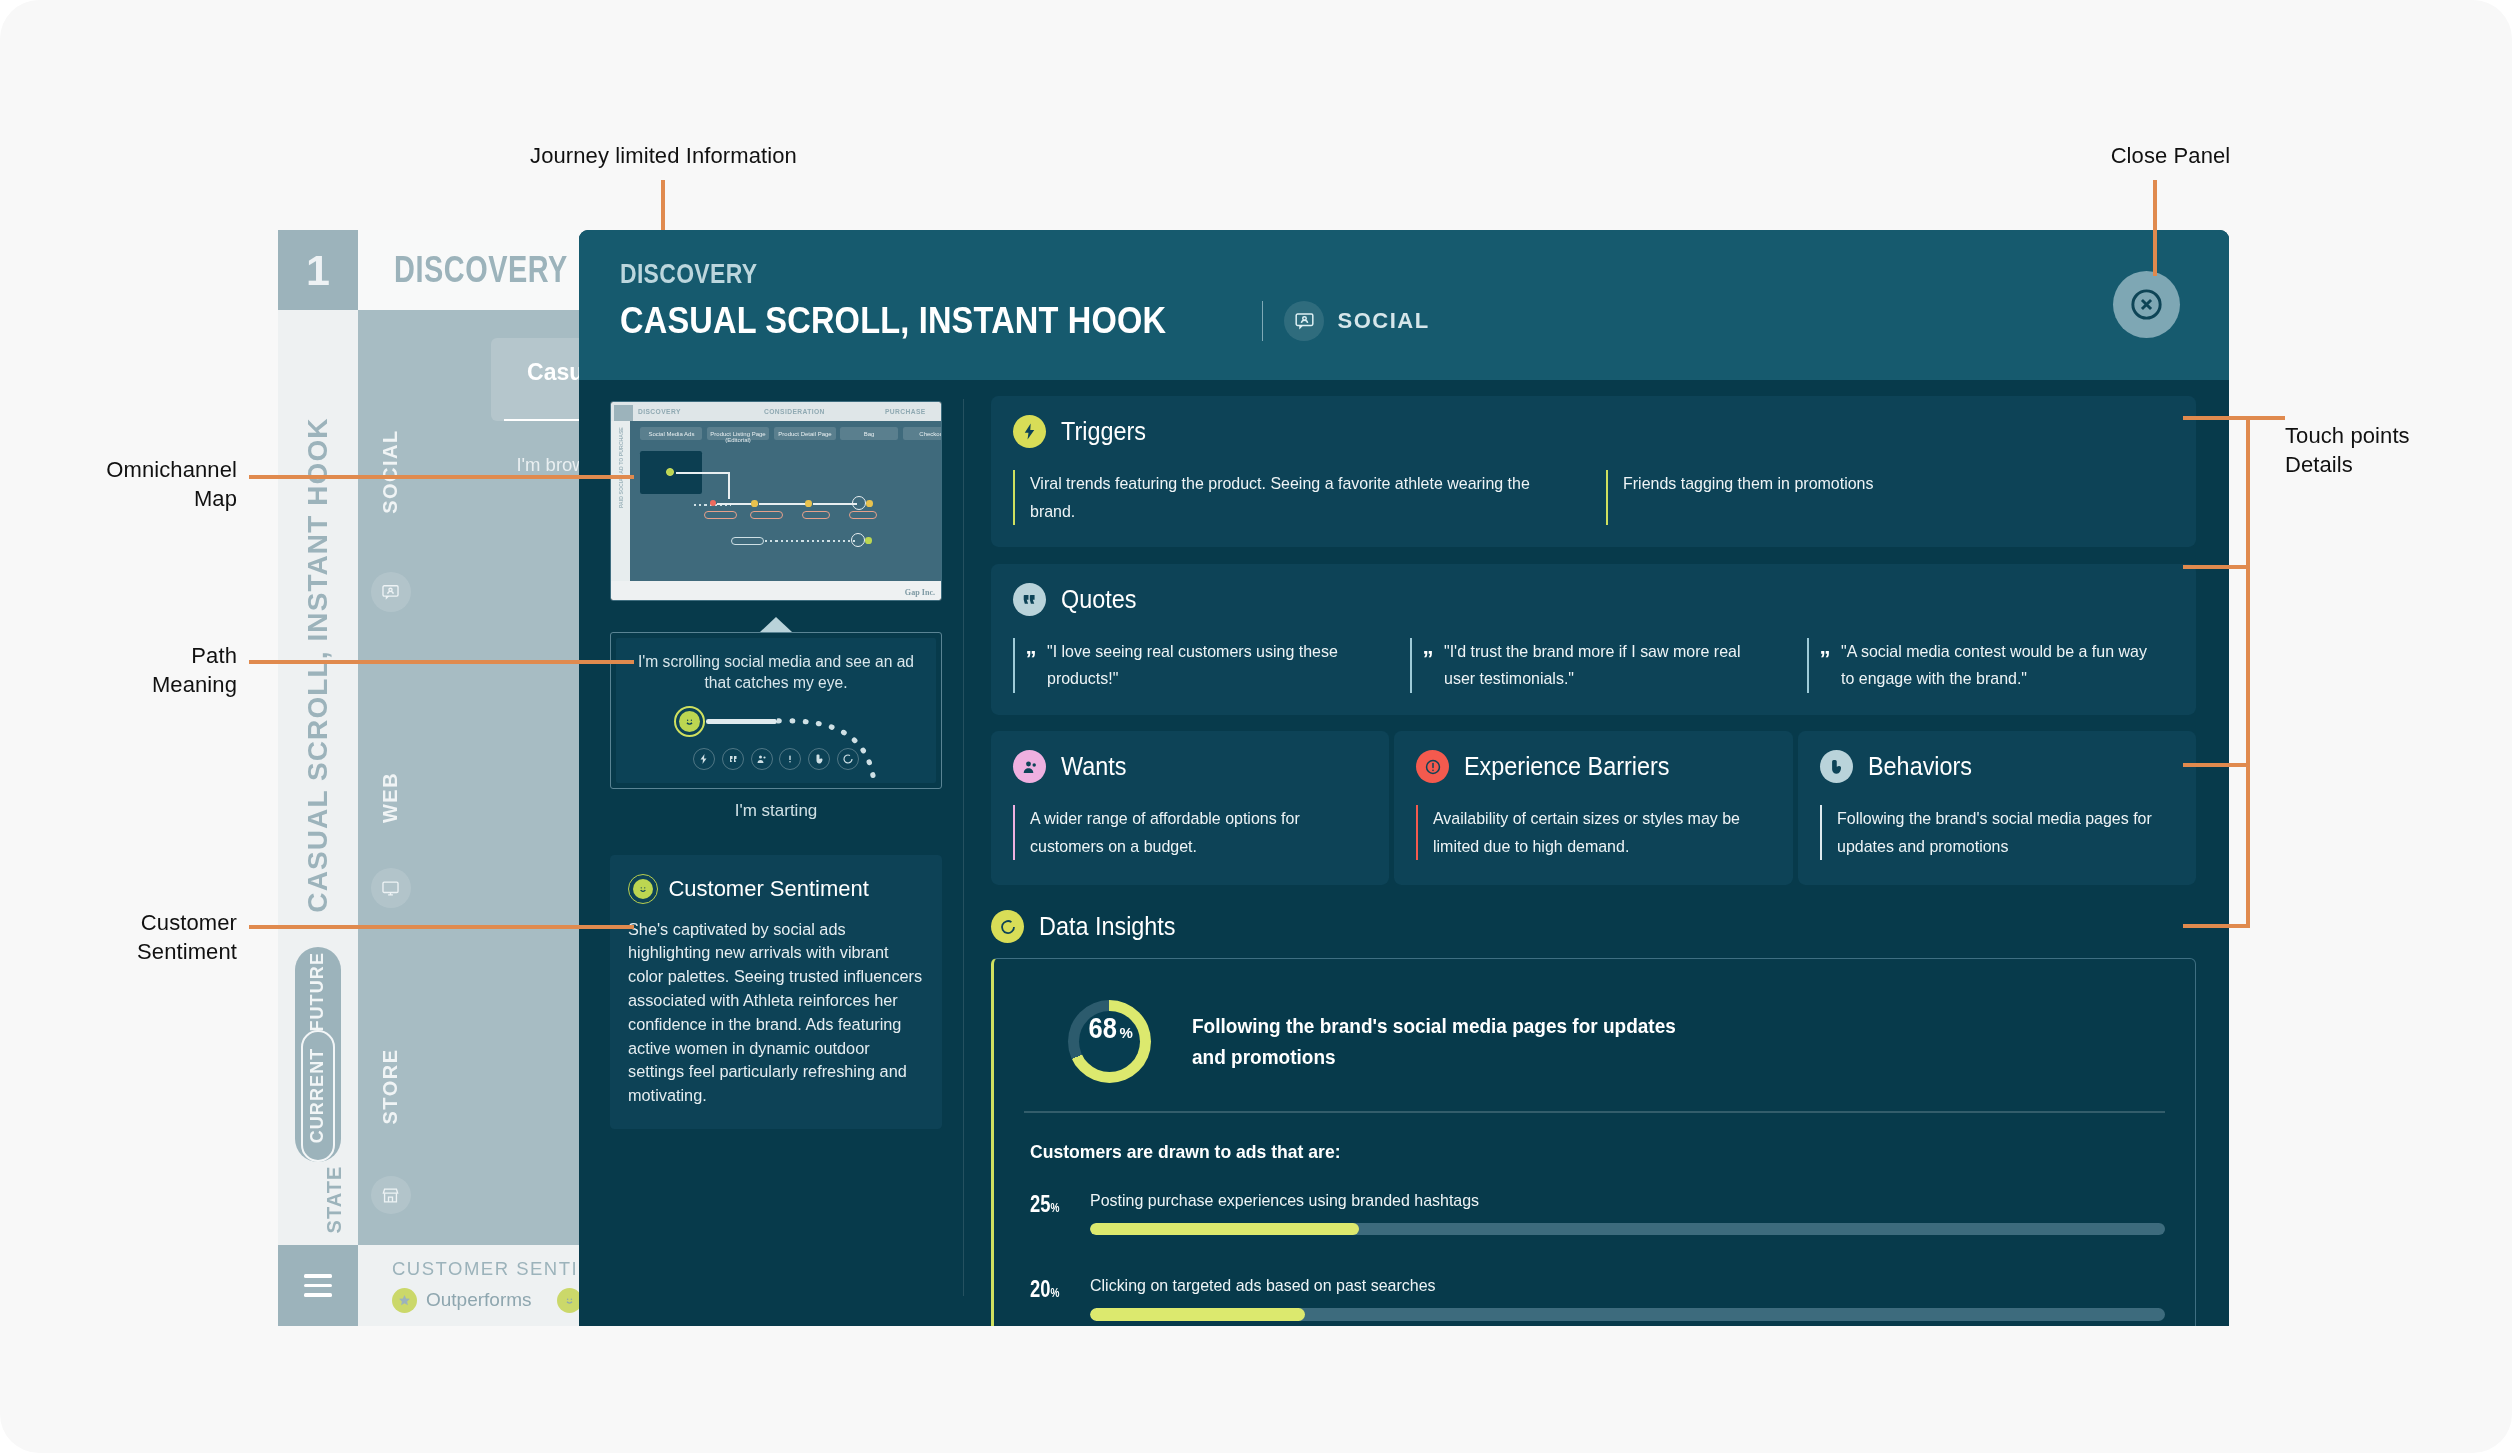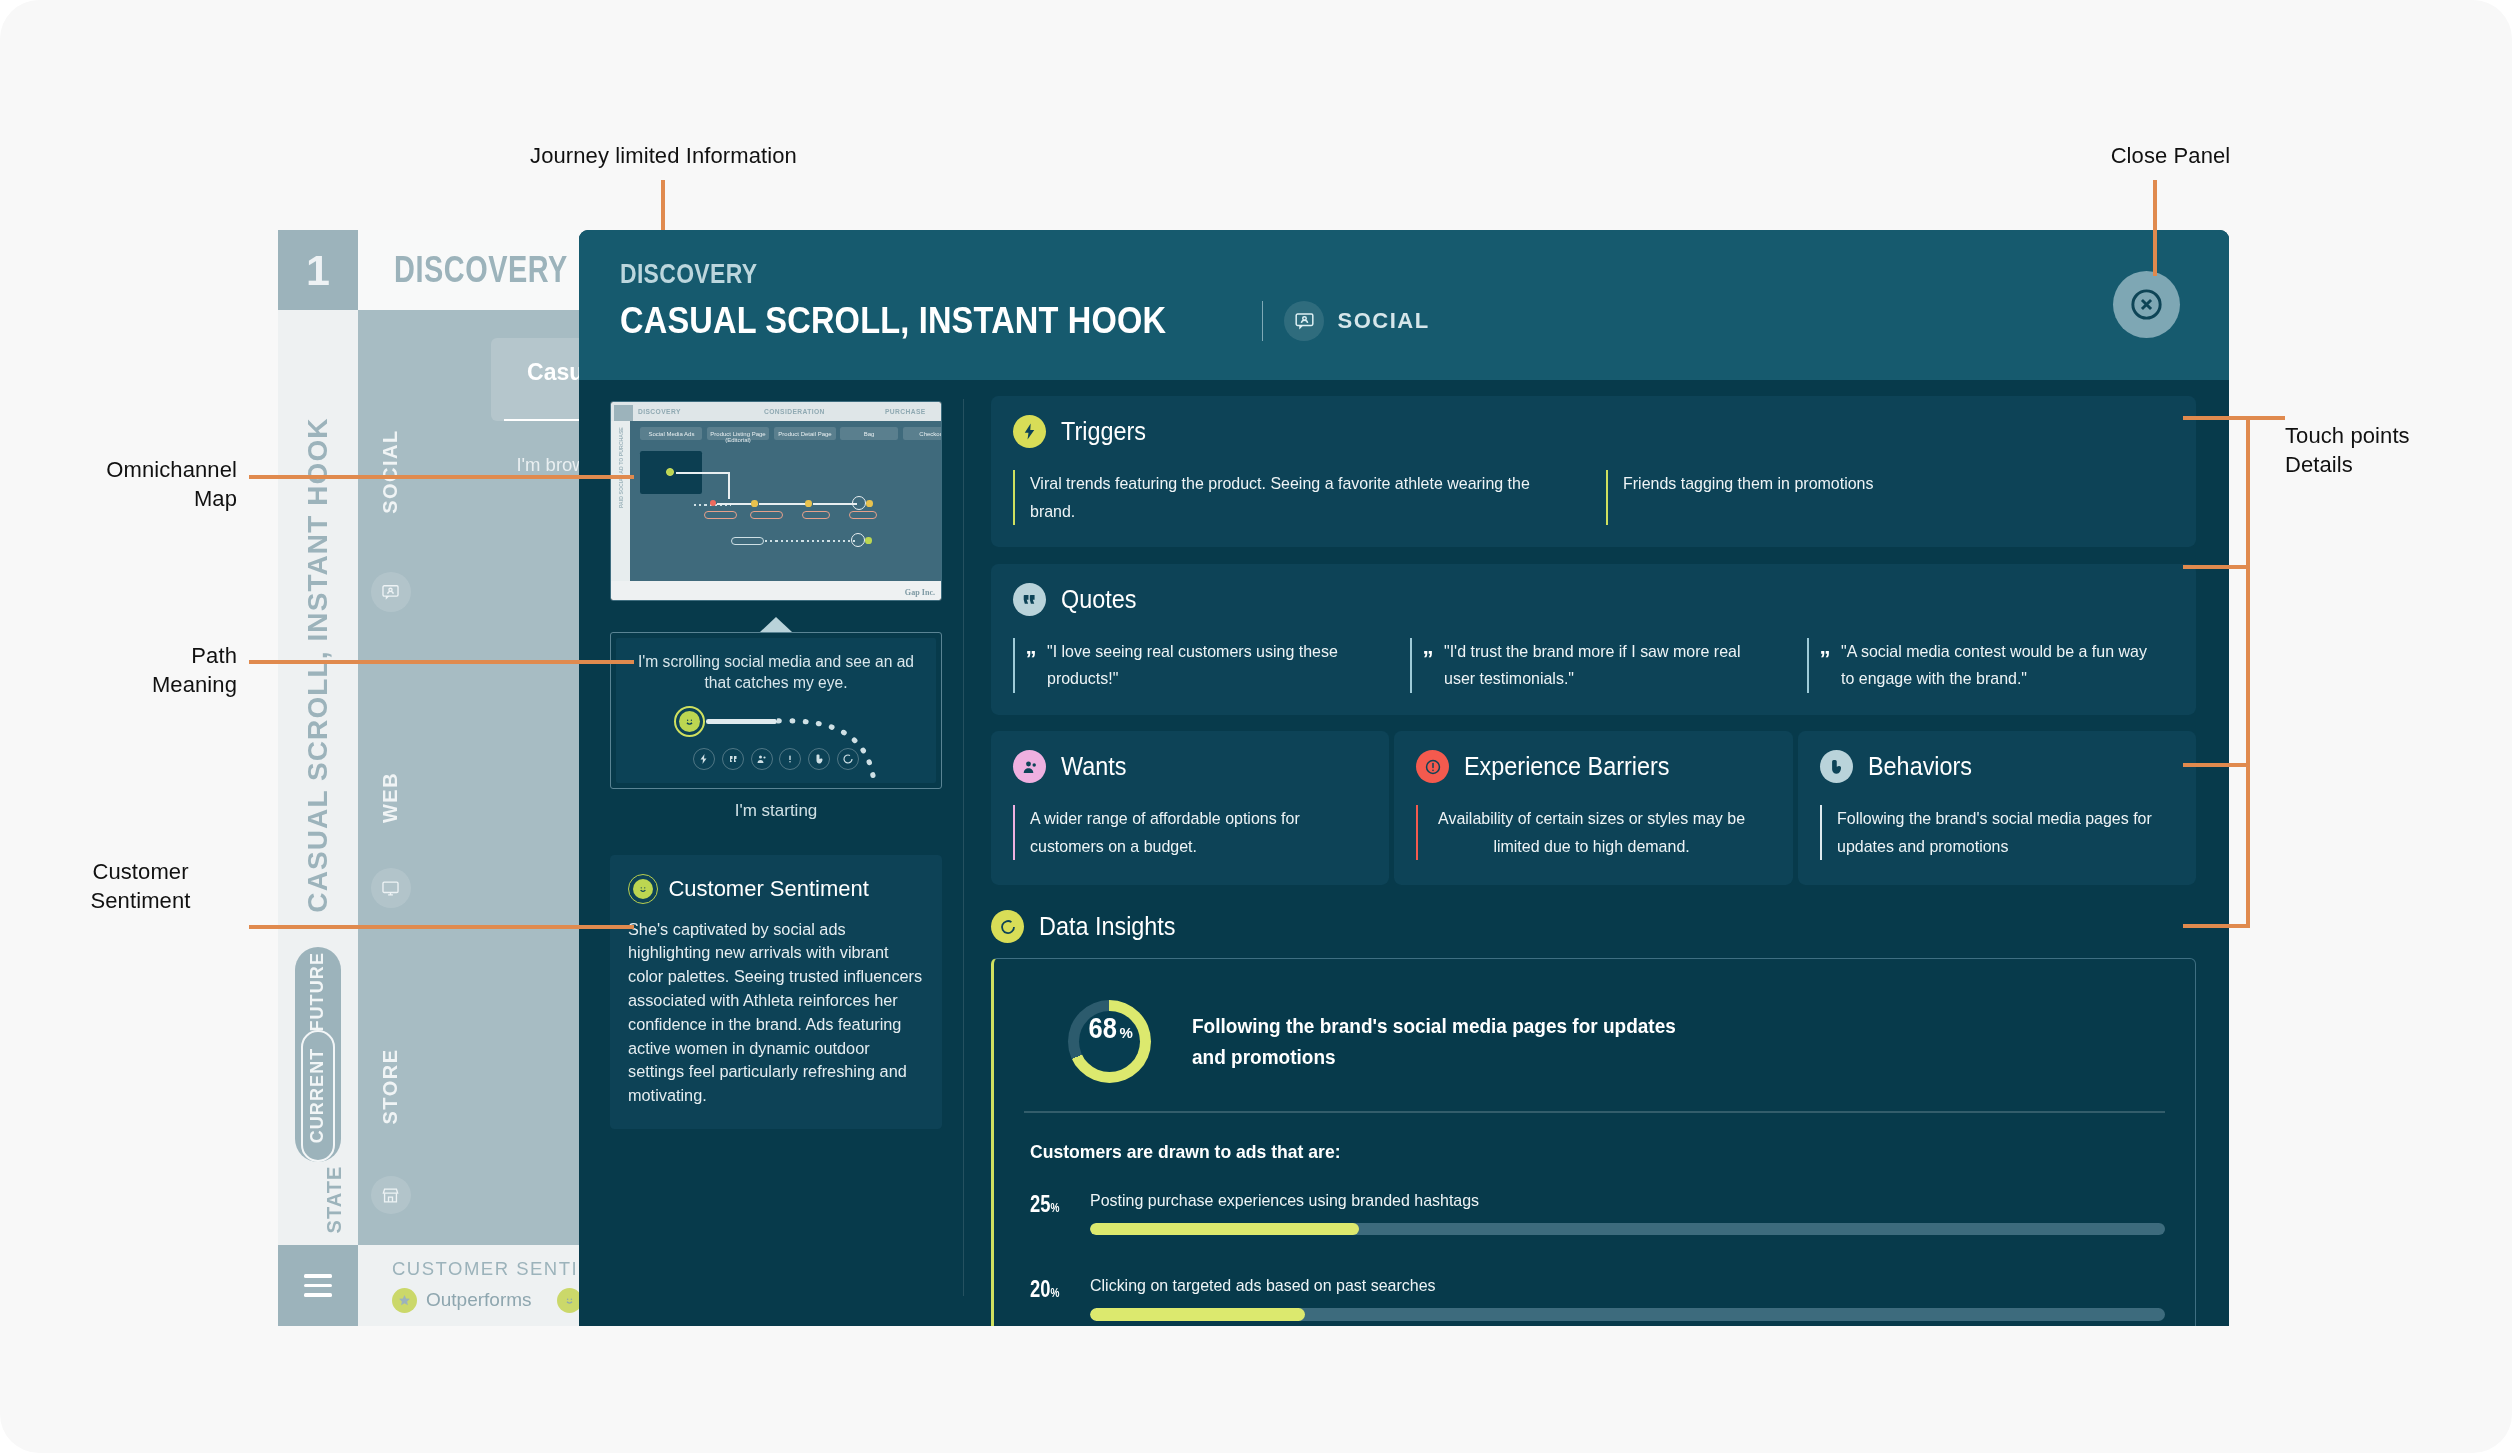--- a/index.html
+++ b/index.html
@@ -659,21 +659,21 @@
               <div class="sec-ic" style="background:#f45a4e;">
                 <svg width="18" height="18" viewBox="0 0 24 24" fill="none" stroke="#0d4357" stroke-width="2">
                     <circle cx="12" cy="12" r="8.6"></circle>
                     <path d="M12 7.4v5.4" stroke-linecap="round"></path>
                     <circle cx="12" cy="16.4" r="1.1" fill="#0d4357" stroke="none"></circle>
                   </svg>
               </div>
               <div class="sec-name">Experience Barriers</div>
             </div>
             <div class="items">
-              <div class="item" style="border-left-color:#f45a4e;text-align:center;">
+              <div class="item" style="border-left-color:#f45a4e;">
                 <div class="item-txt">Availability of certain sizes or styles may be limited due to high demand.</div>
               </div>
             </div>
           </div>
           <div class="card3">
             <div class="sec-title">
               <div class="sec-ic" style="background:#b9d3da;">
                 <svg width="18" height="18" viewBox="0 0 24 24" fill="#0d4357">
                     <path d="M11 2.6a2 2 0 012 2v7.1l2.7-.9c1.5-.5 3 .6 3 2.2 0 3.3-1.9 8-5.9 8-3.5 0-6-2.6-6-6V4.6a2 2 0 012-2z"></path>
                   </svg>
@@ -748,21 +748,21 @@
   <div class="leader leader-v" style="left:2153px; top:180px; height:96px;"></div>
 
   <div class="anno anno-r" style="left:44px; top:455px; width:193px;">Omnichannel
 Map</div>
   <div class="leader leader-h" style="left:249px; top:475px; width:385px;"></div>
 
   <div class="anno anno-r" style="left:44px; top:641px; width:193px;">Path
 Meaning</div>
   <div class="leader leader-h" style="left:249px; top:660px; width:385px;"></div>
 
-  <div class="anno anno-r" style="left:44px; top:857px; width:193px;text-align:center;">Customer
+  <div class="anno anno-r" style="left:44px; top:908px; width:193px;">Customer
 Sentiment</div>
   <div class="leader leader-h" style="left:249px; top:925px; width:385px;"></div>
 
   <div class="anno anno-l" style="left:2285px; top:421px; width:222px;">Touch points
 Details</div>
   <div class="leader leader-v" style="left:2246px; top:416px; height:511px;"></div>
   <div class="leader leader-h" style="left:2183px; top:416px; width:102px;"></div>
   <div class="leader leader-h" style="left:2183px; top:565px; width:67px;"></div>
   <div class="leader leader-h" style="left:2183px; top:763px; width:67px;"></div>
   <div class="leader leader-h" style="left:2183px; top:924px; width:67px;"></div>

